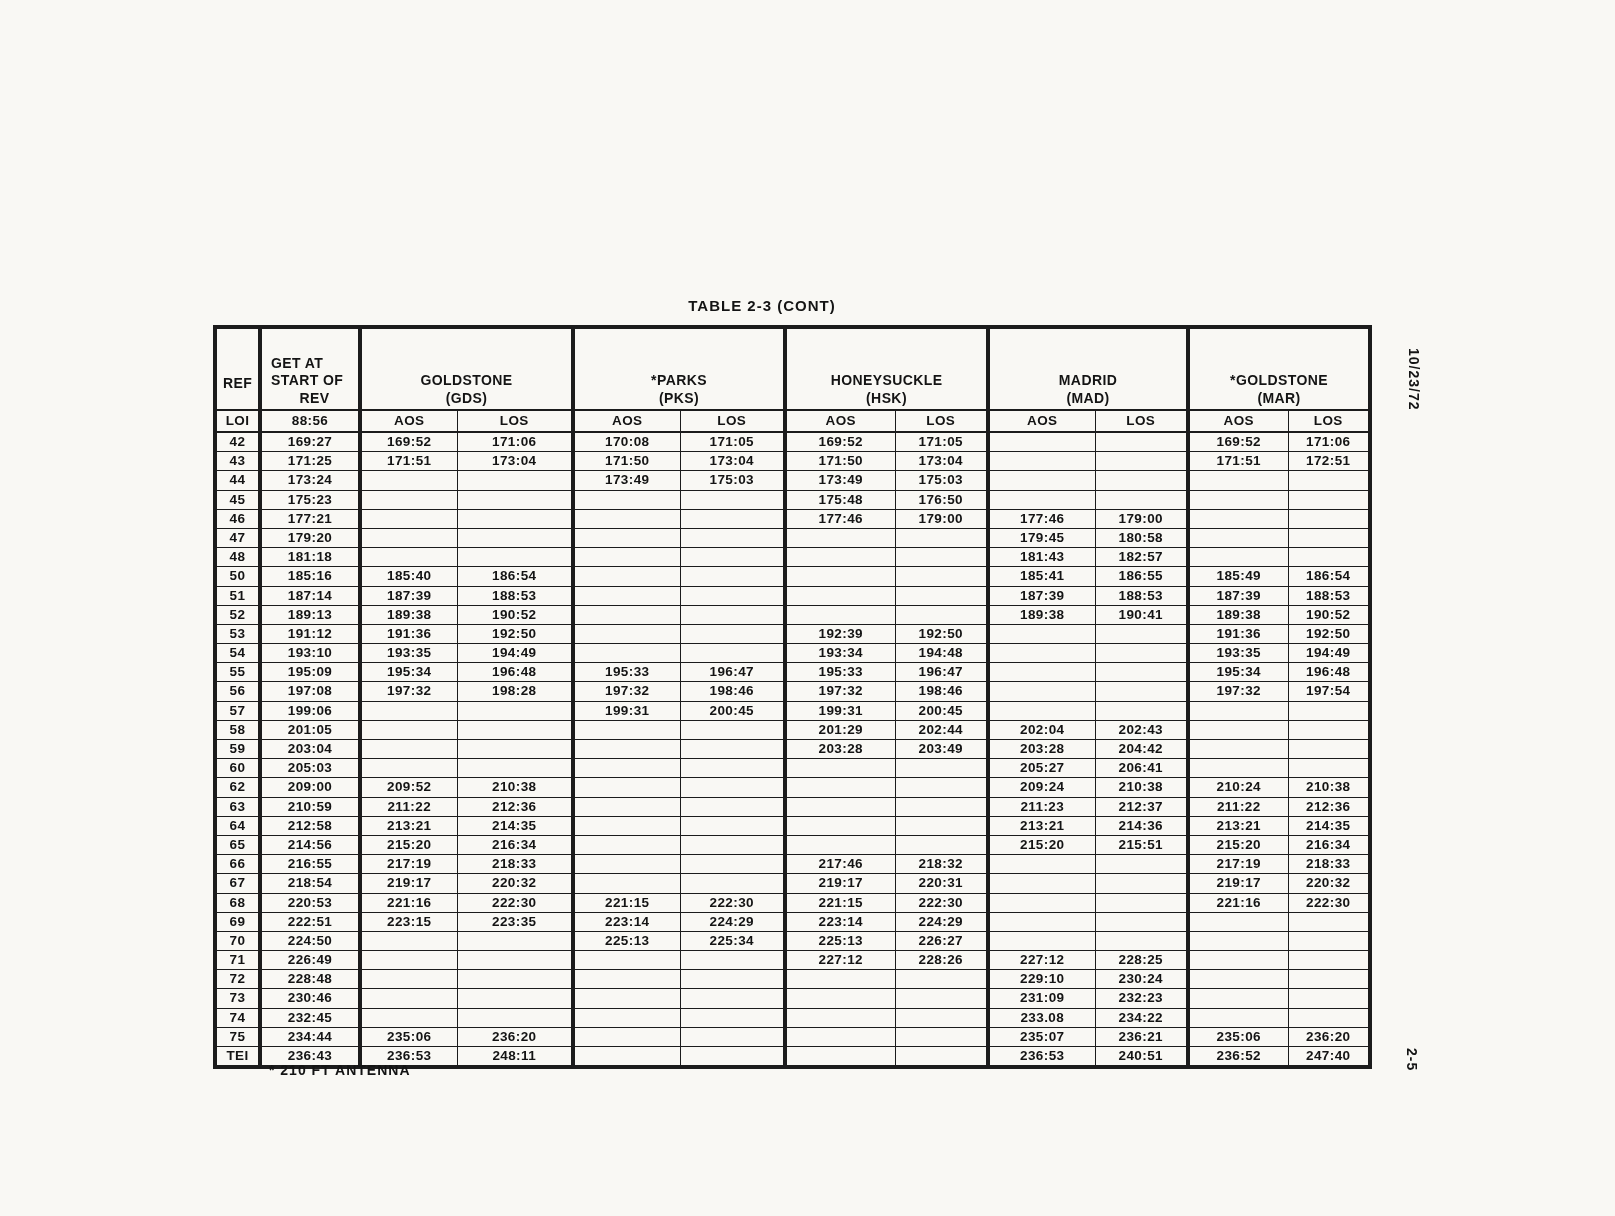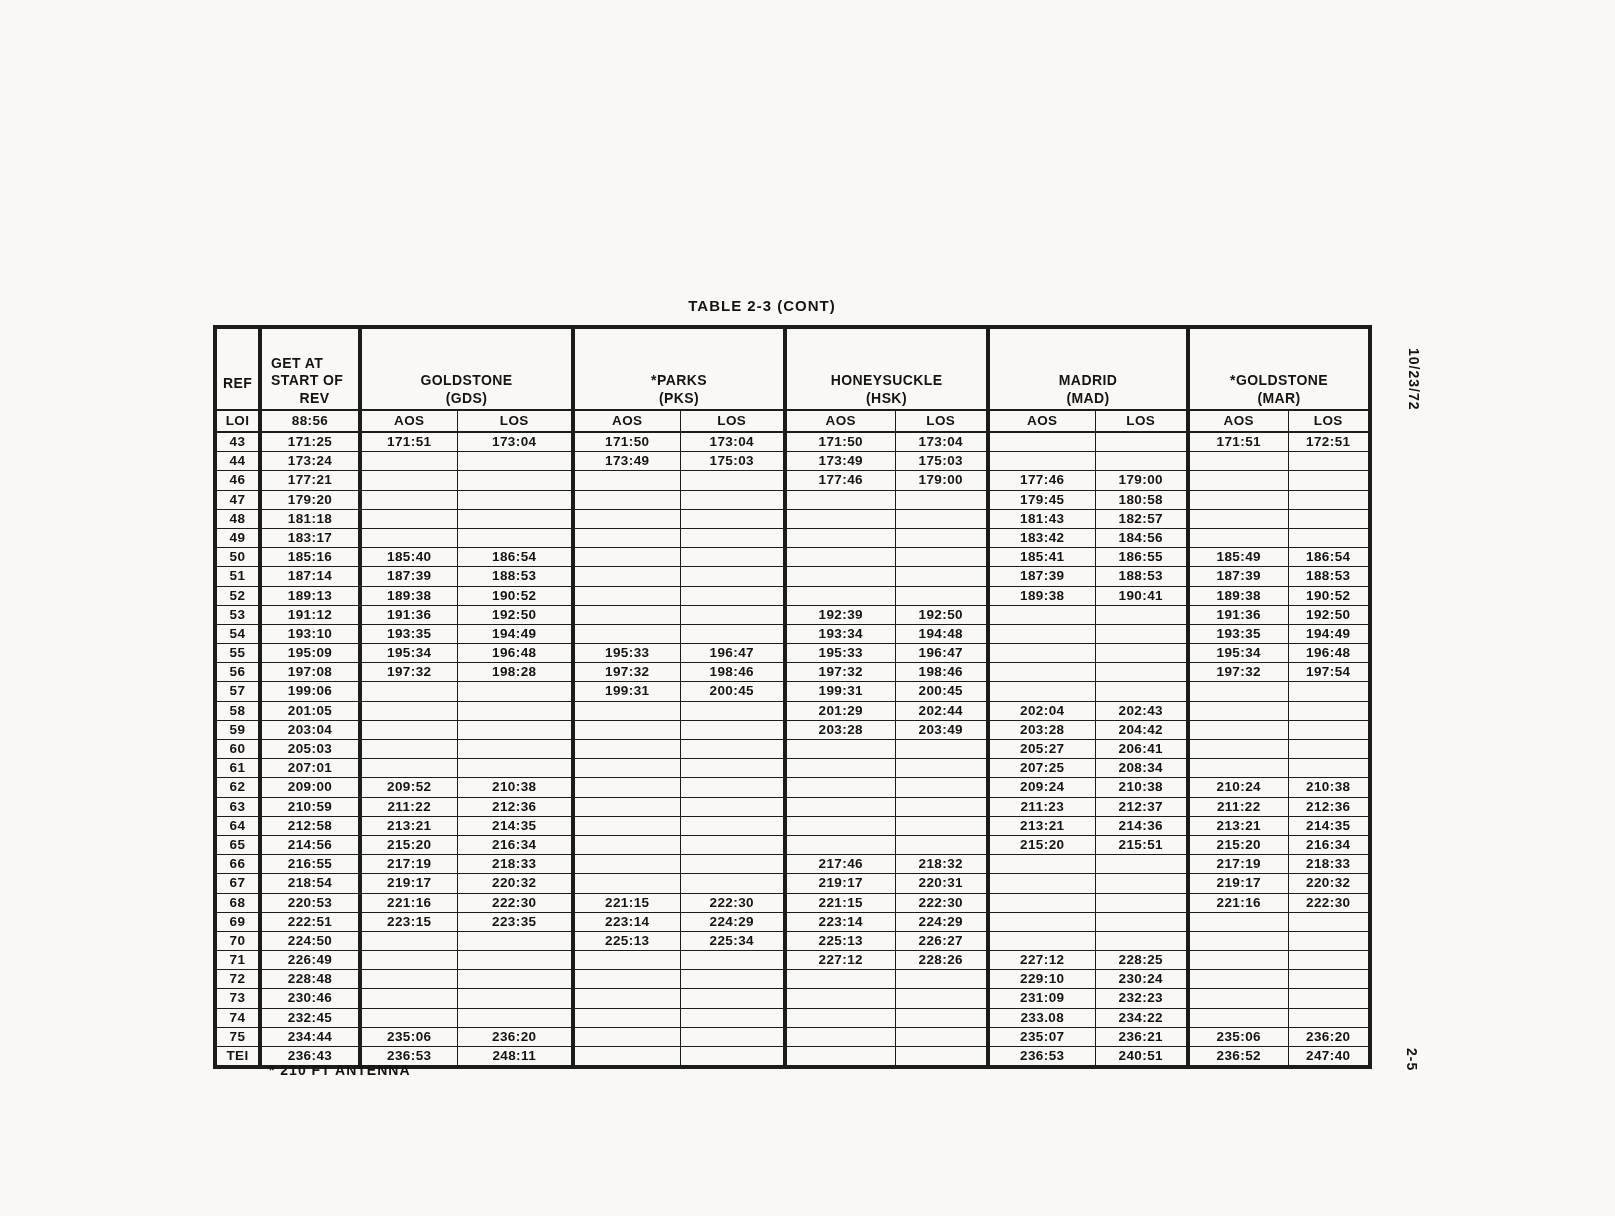--- a/index.html
+++ b/index.html
@@ -130,20 +130,34 @@
           <td>AOS</td>
           <td class="hv">LOS</td>
           <td>AOS</td>
           <td class="hv">LOS</td>
           <td>AOS</td>
           <td>LOS</td>
         </tr>
       </thead>
       <tbody>
           <tr>
+            <td class="hv">42</td>
+            <td class="hv">169:27</td>
+            <td>169:52</td>
+            <td class="hv">171:06</td>
+            <td>170:08</td>
+            <td class="hv">171:05</td>
+            <td>169:52</td>
+            <td class="hv">171:05</td>
+            <td></td>
+            <td class="hv"></td>
+            <td>169:52</td>
+            <td>171:06</td>
+          </tr>
+          <tr>
             <td class="hv">43</td>
             <td class="hv">171:25</td>
             <td>171:51</td>
             <td class="hv">173:04</td>
             <td>171:50</td>
             <td class="hv">173:04</td>
             <td>171:50</td>
             <td class="hv">173:04</td>
             <td></td>
             <td class="hv"></td>
@@ -158,20 +172,34 @@
             <td>173:49</td>
             <td class="hv">175:03</td>
             <td>173:49</td>
             <td class="hv">175:03</td>
             <td></td>
             <td class="hv"></td>
             <td></td>
             <td></td>
           </tr>
           <tr>
+            <td class="hv">45</td>
+            <td class="hv">175:23</td>
+            <td></td>
+            <td class="hv"></td>
+            <td></td>
+            <td class="hv"></td>
+            <td>175:48</td>
+            <td class="hv">176:50</td>
+            <td></td>
+            <td class="hv"></td>
+            <td></td>
+            <td></td>
+          </tr>
+          <tr>
             <td class="hv">46</td>
             <td class="hv">177:21</td>
             <td></td>
             <td class="hv"></td>
             <td></td>
             <td class="hv"></td>
             <td>177:46</td>
             <td class="hv">179:00</td>
             <td>177:46</td>
             <td class="hv">179:00</td>
@@ -196,34 +224,20 @@
             <td class="hv">48</td>
             <td class="hv">181:18</td>
             <td></td>
             <td class="hv"></td>
             <td></td>
             <td class="hv"></td>
             <td></td>
             <td class="hv"></td>
             <td>181:43</td>
             <td class="hv">182:57</td>
-            <td></td>
-            <td></td>
-          </tr>
-          <tr>
-            <td class="hv">49</td>
-            <td class="hv">183:17</td>
-            <td></td>
-            <td class="hv"></td>
-            <td></td>
-            <td class="hv"></td>
-            <td></td>
-            <td class="hv"></td>
-            <td>183:42</td>
-            <td class="hv">184:56</td>
             <td></td>
             <td></td>
           </tr>
           <tr>
             <td class="hv">50</td>
             <td class="hv">185:16</td>
             <td>185:40</td>
             <td class="hv">186:54</td>
             <td></td>
             <td class="hv"></td>
@@ -368,34 +382,20 @@
             <td></td>
             <td class="hv"></td>
             <td></td>
             <td class="hv"></td>
             <td>205:27</td>
             <td class="hv">206:41</td>
             <td></td>
             <td></td>
           </tr>
           <tr>
-            <td class="hv">61</td>
-            <td class="hv">207:01</td>
-            <td></td>
-            <td class="hv"></td>
-            <td></td>
-            <td class="hv"></td>
-            <td></td>
-            <td class="hv"></td>
-            <td>207:25</td>
-            <td class="hv">208:34</td>
-            <td></td>
-            <td></td>
-          </tr>
-          <tr>
             <td class="hv">62</td>
             <td class="hv">209:00</td>
             <td>209:52</td>
             <td class="hv">210:38</td>
             <td></td>
             <td class="hv"></td>
             <td></td>
             <td class="hv"></td>
             <td>209:24</td>
             <td class="hv">210:38</td>

